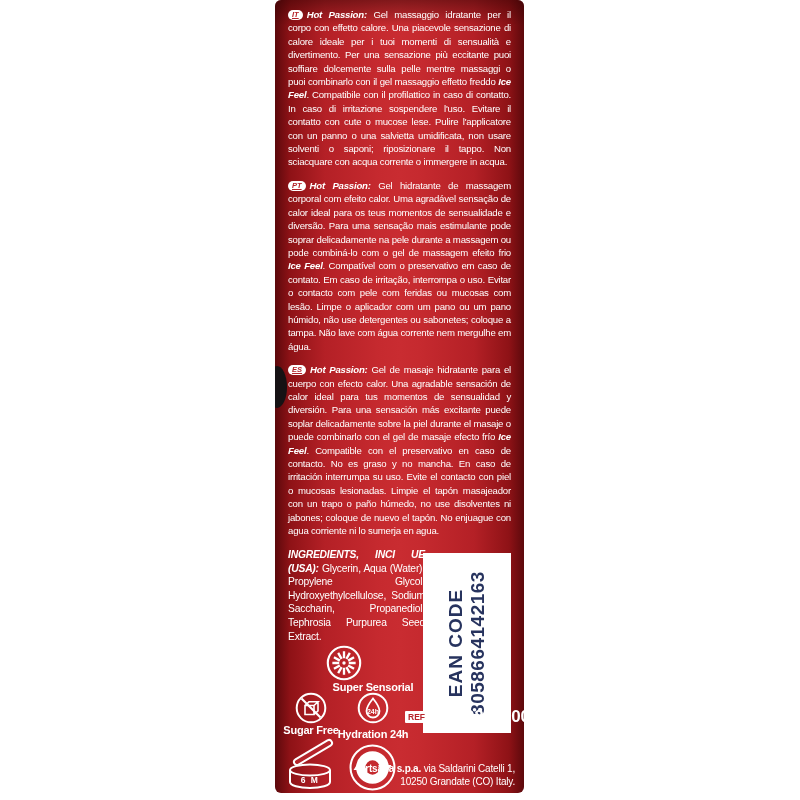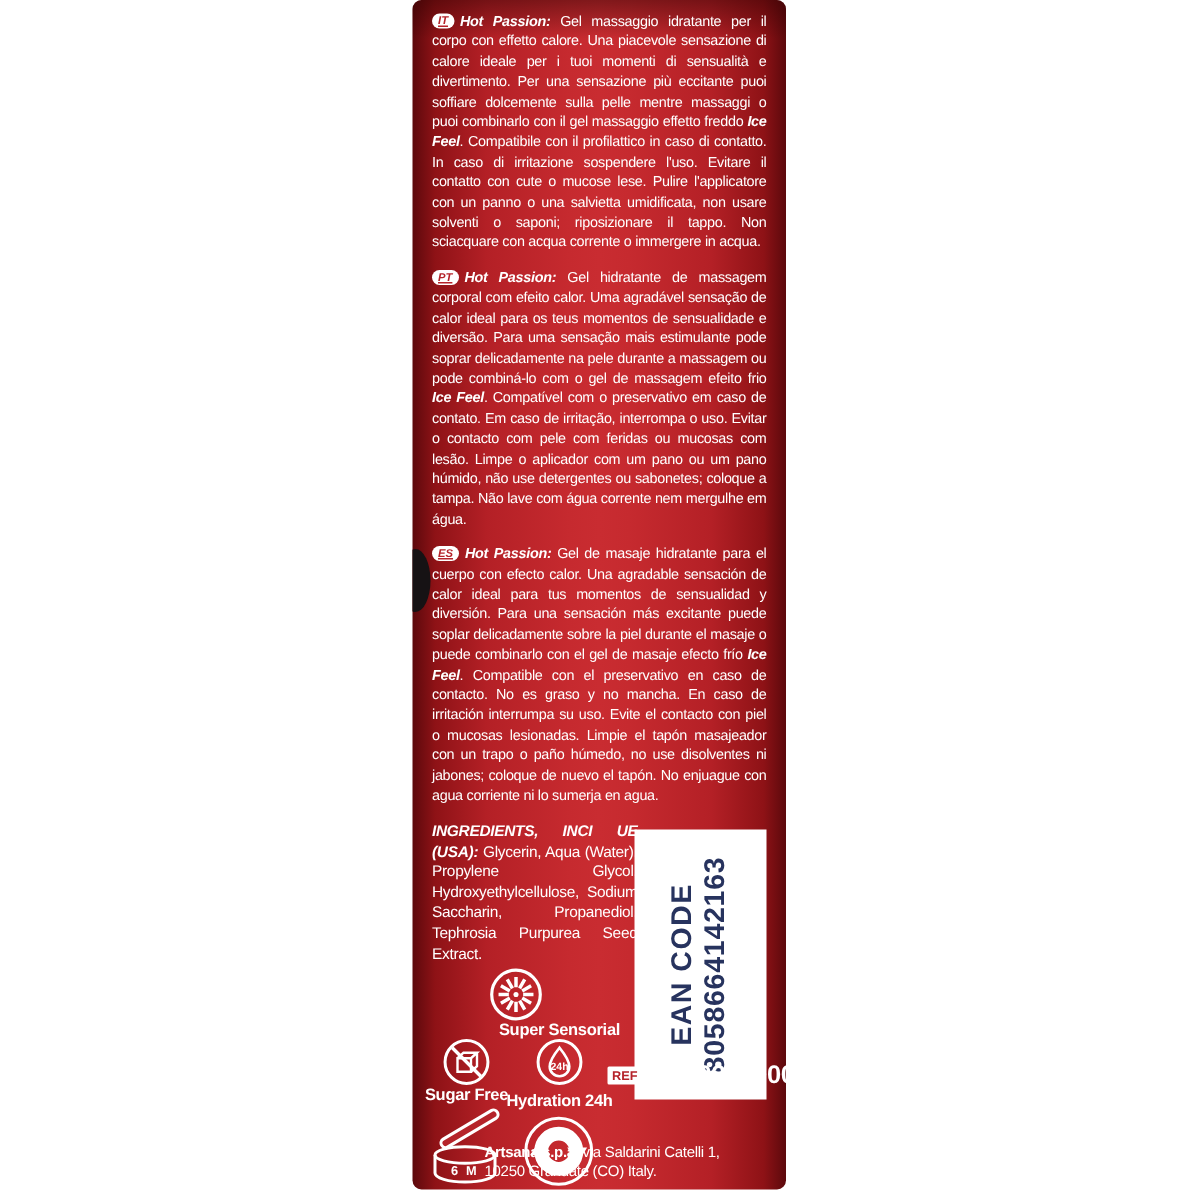--- a/index.html
+++ b/index.html
@@ -41,21 +41,21 @@
   .ean-title{font-size:19px;line-height:22px;letter-spacing:1px;}
   .ean-code{font-size:19px;line-height:22px;letter-spacing:0.5px;}
 
   .feat-label{position:absolute;font-size:11px;font-weight:bold;text-align:center;letter-spacing:-0.2px;}
   .icon{position:absolute;}
 
   .ref-row{position:absolute;left:130px;top:707px;display:flex;align-items:center;gap:0;}
   .ref-tag{background:#ffffff;color:#b5232a;font-weight:bold;font-size:8.5px;padding:1px 3px;border-radius:1px;}
   .ref-code{font-weight:bold;font-size:17px;letter-spacing:-0.2px;}
 
-  .address{position:absolute;left:48px;top:763px;width:192px;text-align:left;
+  .address{position:absolute;left:48px;top:763px;width:192px;text-align:right;
     font-size:10px;line-height:12.5px;letter-spacing:-0.2px;}
   .address b{font-weight:bold;}
 </style>
 </head>
 <body>
 
 <div id="stage">
   <div id="label">
 
     <div class="paras">

